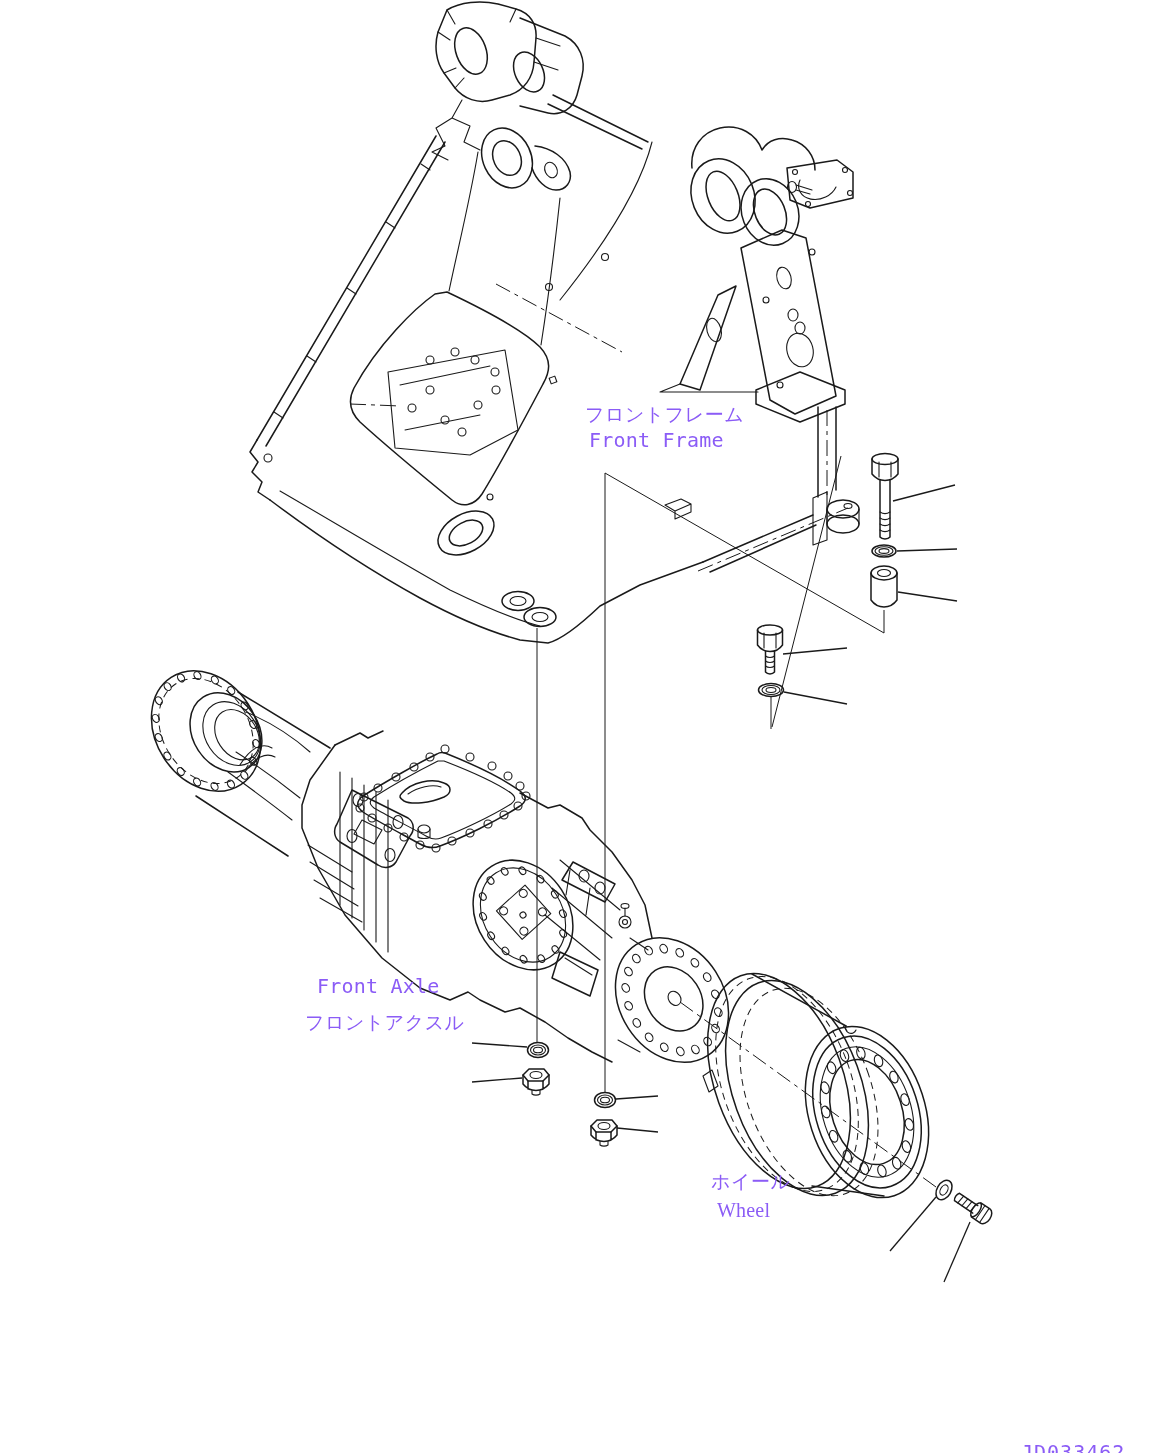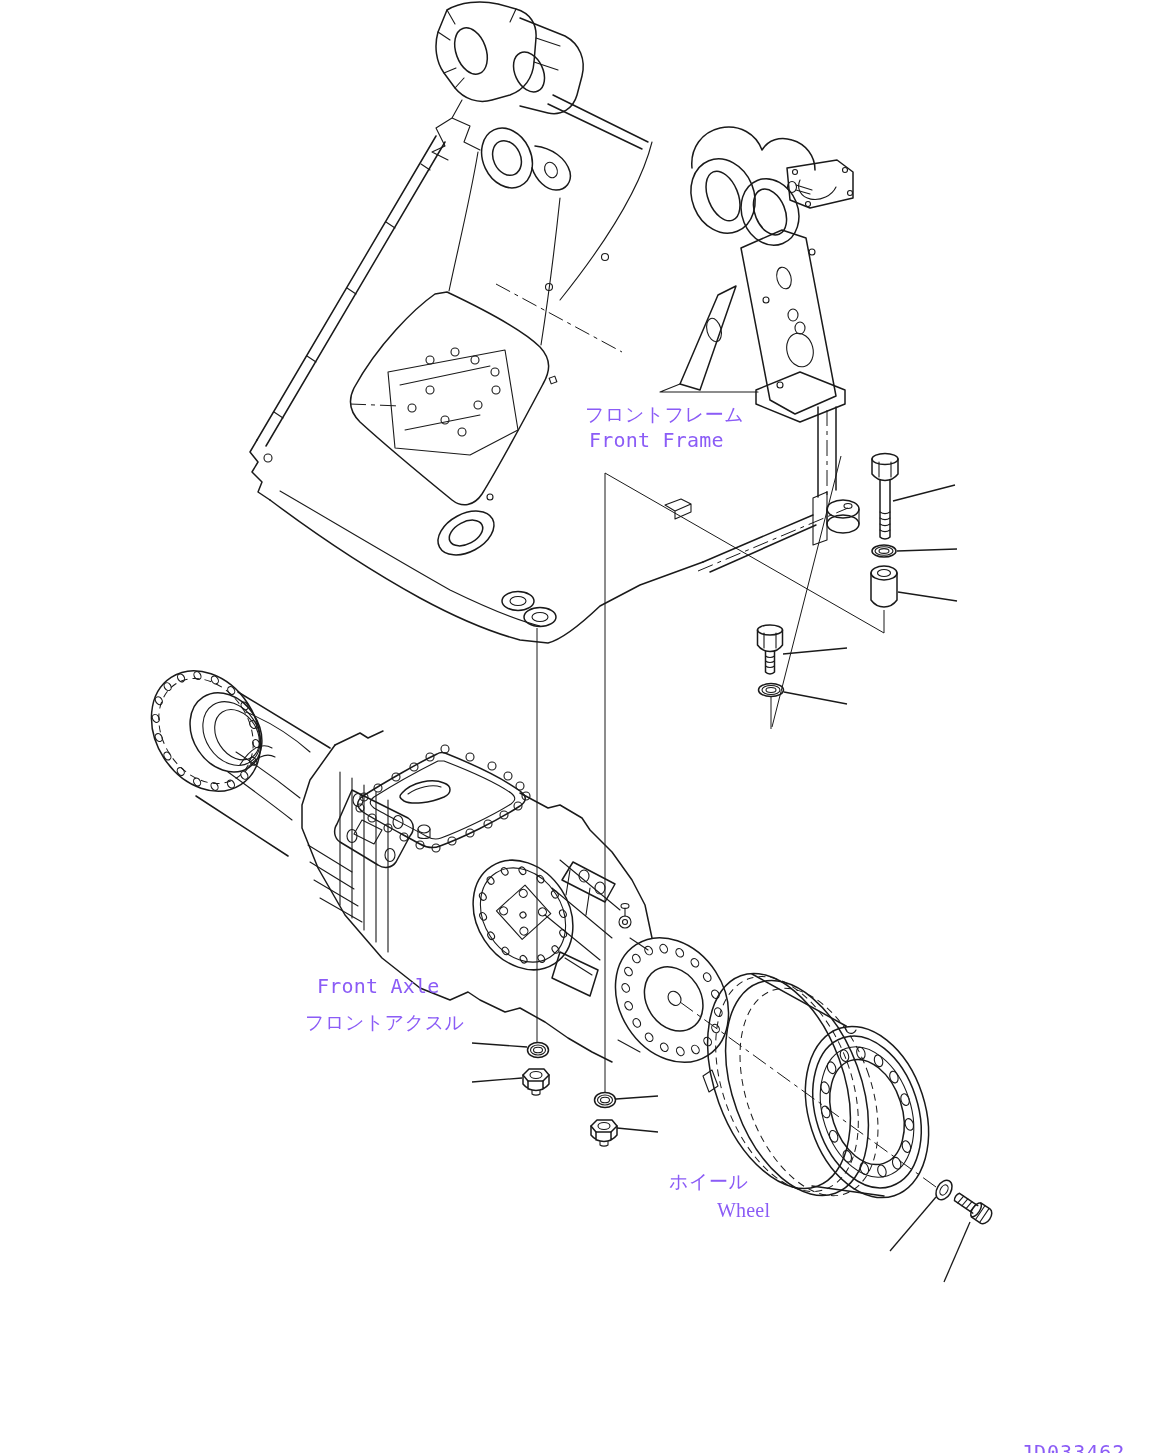--- a/index.html
+++ b/index.html
@@ -398,17 +398,17 @@
     <path class="ld" d="M970,1222 L944,1282"></path>
   </g>
 </svg>
 
   <div class="lbl ja" style="left:585px;top:405px;">フロントフレーム</div>
   <div class="lbl en" style="left:589px;top:430px;">Front Frame</div>
 
   <div class="lbl ja" style="left:305px;top:965px;margin-top:48px;">フロントアクスル</div>
   <div class="lbl en" style="left:317px;top:976px;">Front Axle</div>
 
-  <div class="lbl ja" style="left:669px;top:1172px;font-family:Liberation Serif, serif;">ホイール</div>
+  <div class="lbl ja" style="left:711px;top:1172px;font-family:Liberation Serif, serif;">ホイール</div>
   <div class="lbl en" style="left:717px;top:1200px;font-family:Liberation Serif, serif;">Wheel</div>
 
   <div class="lbl code" style="left:1021px;top:1406px;">JD033462</div>
 </div>
 
 </body></html>

